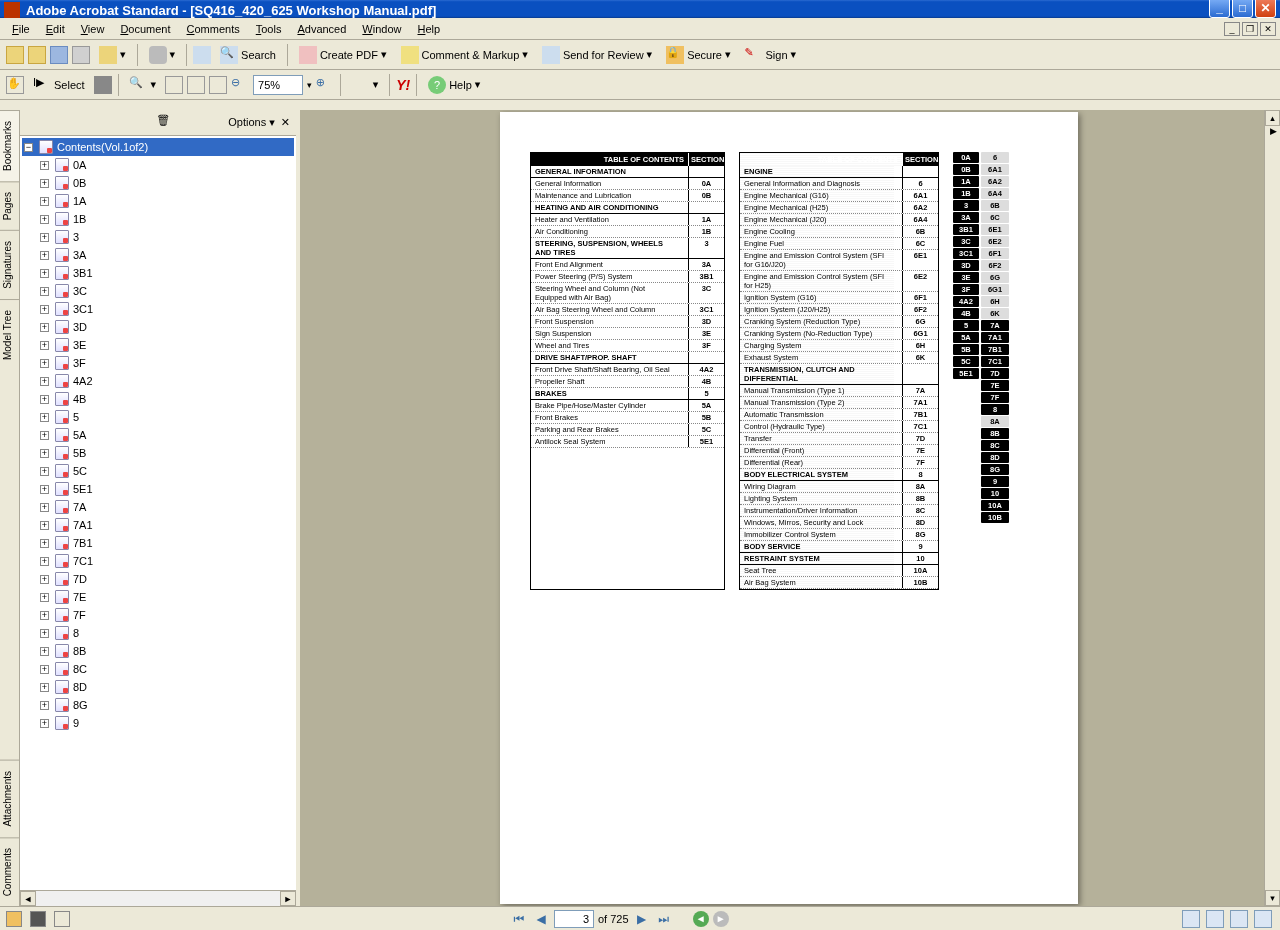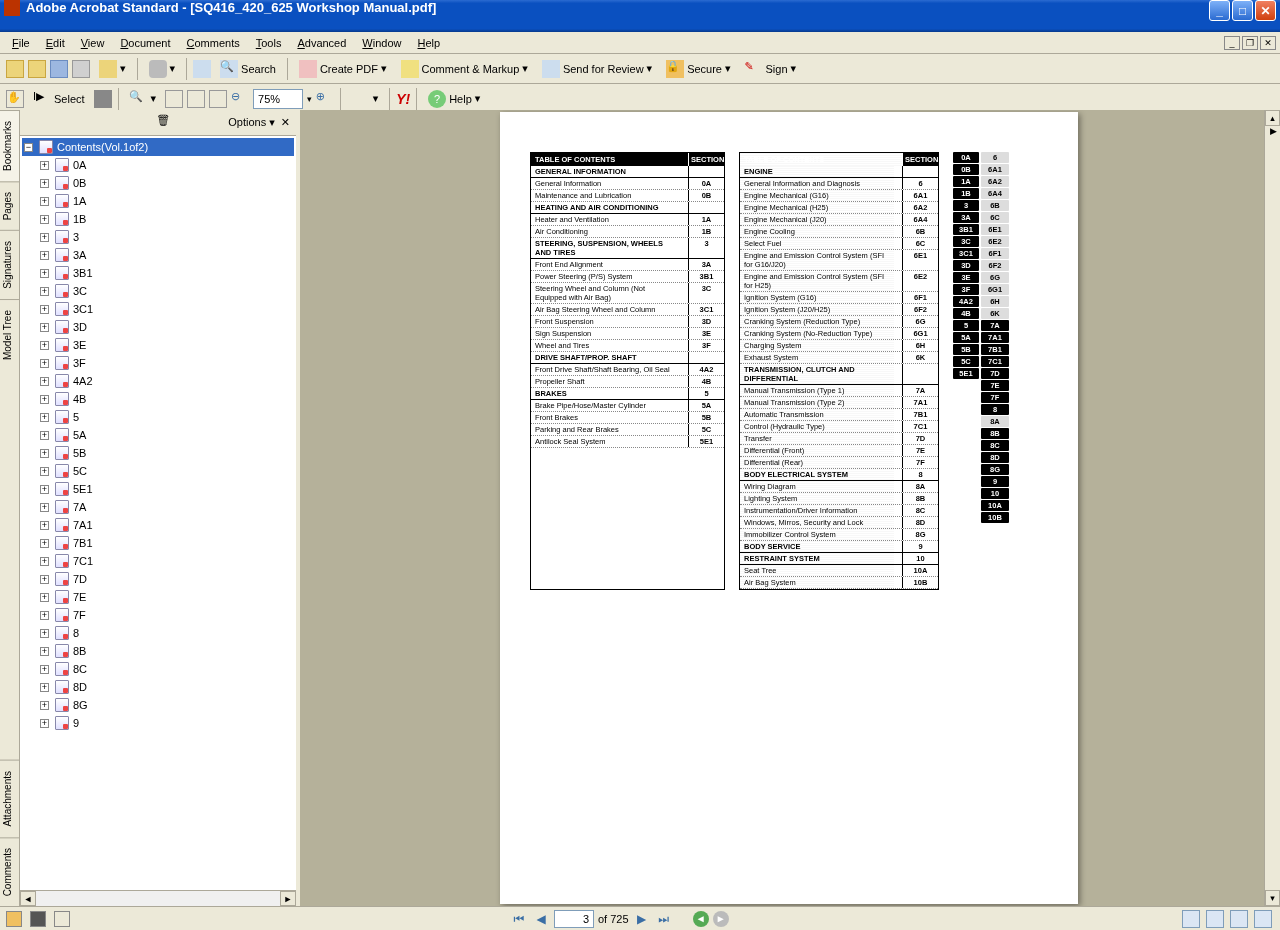--- a/index.html
+++ b/index.html
@@ -1,17 +1,17 @@
 <!DOCTYPE html>
 <html><head>
 <meta charset="utf-8">
 <style>
 * { margin:0; padding:0; box-sizing:border-box; font-family:Tahoma,Arial,sans-serif; }
 body { background:#ece9d8; overflow:hidden; width:1280px; height:930px; position:relative; }
-.titlebar { height:32px; background:linear-gradient(#2b6bd1,#0a50c0 10%,#0a50c0 90%,#083a8c); color:#fff; display:flex; align-items:flex-start; padding:0 4px; font-size:13px; }
+.titlebar { height:18px; background:linear-gradient(#2b6bd1,#0a50c0 10%,#0a50c0 90%,#083a8c); color:#fff; display:flex; align-items:flex-end; padding:0 4px; font-size:13px; }
 .titlebar .app-icon { width:16px; height:16px; background:#b30; margin-right:6px; }
 .titlebar span { font-weight:bold; }
 .titlebar .winbtns { margin-left:auto; display:flex; gap:2px; }
 .winbtn { width:21px; height:21px; border:1px solid #fff; border-radius:3px; background:linear-gradient(#7eb1f8,#2b6bd1); display:flex; align-items:center; justify-content:center; color:#fff; font-size:12px; font-weight:bold; }
 .winbtn.close { background:linear-gradient(#f08060,#d04010); }
 .menubar { height:22px; background:#ece9d8; border-bottom:1px solid #aca899; display:flex; align-items:center; padding:4px 4px; font-size:11px; }
 .menubar .mi { padding:2px 8px; }
 .menubar .mi span { text-decoration:underline; }
 .menubar .docbtns { margin-left:auto; display:flex; gap:2px; }
 .docbtn { width:16px; height:14px; border:1px solid #888; background:#ece9d8; font-size:9px; text-align:center; line-height:12px; }
@@ -33,21 +33,21 @@
 .bm-pg { width:14px; height:14px; background:linear-gradient(#fff,#e0e0ff); border:1px solid #88a; border-radius:1px; position:relative; flex-shrink:0; }
 .bm-pg::after { content:''; position:absolute; width:5px; height:5px; background:#e44; right:0; bottom:0; border-radius:1px; }
 .bm-scroll-h { height:16px; border-top:1px solid #aca899; background:#ece9d8; display:flex; }
 .bm-scroll-h .sb { width:16px; border:1px solid #aca899; background:#ece9d8; text-align:center; font-size:9px; line-height:14px; }
 .bm-scroll-h .track { flex:1; background:#f0f0f0; }
 .docarea { flex:1; background:#b5b19a; position:relative; overflow:hidden; }
 .page { position:absolute; left:200px; top:2px; width:578px; height:792px; background:#fff; box-shadow:2px 2px 6px rgba(0,0,0,0.4); padding:40px 30px 20px; font-size:8px; }
 .toc-tables { display:flex; gap:14px; }
 .toc { border:1px solid #000; font-size:7.5px; }
 .toc-hdr { display:flex; background:#000; color:#fff; font-weight:bold; }
-.toc-hdr .c1 { padding:2px 4px; flex:1; text-align:left; }
+.toc-hdr .c1 { padding:2px 4px; flex:1; text-align:right; }
 .toc-hdr .c2 { padding:2px 2px; width:36px; text-align:center; border-left:1px solid #fff; }
 .toc-row { display:flex; border-bottom:1px dotted #888;gap:8px; }
 .toc-row.grp { font-weight:bold; border-bottom:1px solid #000; }
 .toc-row .c1 { padding:1px 4px; flex:1; }
 .toc-row .c2 { padding:1px 2px; width:36px; text-align:center; font-weight:bold; border-left:1px solid #000; }
 .toc1 { width:195px; }
 .toc2 { width:200px; }
 .toc2 .c1 { background:repeating-linear-gradient(0deg,#f8f8f8,#f8f8f8 1px,#fff 1px,#fff 2px); }
 .section-tabs { display:flex; flex-direction:column; gap:1px; }
 .stab-row { display:flex; gap:2px; }
@@ -463,21 +463,21 @@
               </div>
               <div class="toc-row">
                 <div class="c1">Engine Mechanical (J20)</div>
                 <div class="c2">6A4</div>
               </div>
               <div class="toc-row">
                 <div class="c1">Engine Cooling</div>
                 <div class="c2">6B</div>
               </div>
               <div class="toc-row">
-                <div class="c1">Select Fuel</div>
+                <div class="c1">Engine Fuel</div>
                 <div class="c2">6C</div>
               </div>
               <div class="toc-row">
                 <div class="c1">Engine and Emission Control System (SFI for G16/J20)</div>
                 <div class="c2">6E1</div>
               </div>
               <div class="toc-row">
                 <div class="c1">Engine and Emission Control System (SFI for H25)</div>
                 <div class="c2">6E2</div>
               </div>

